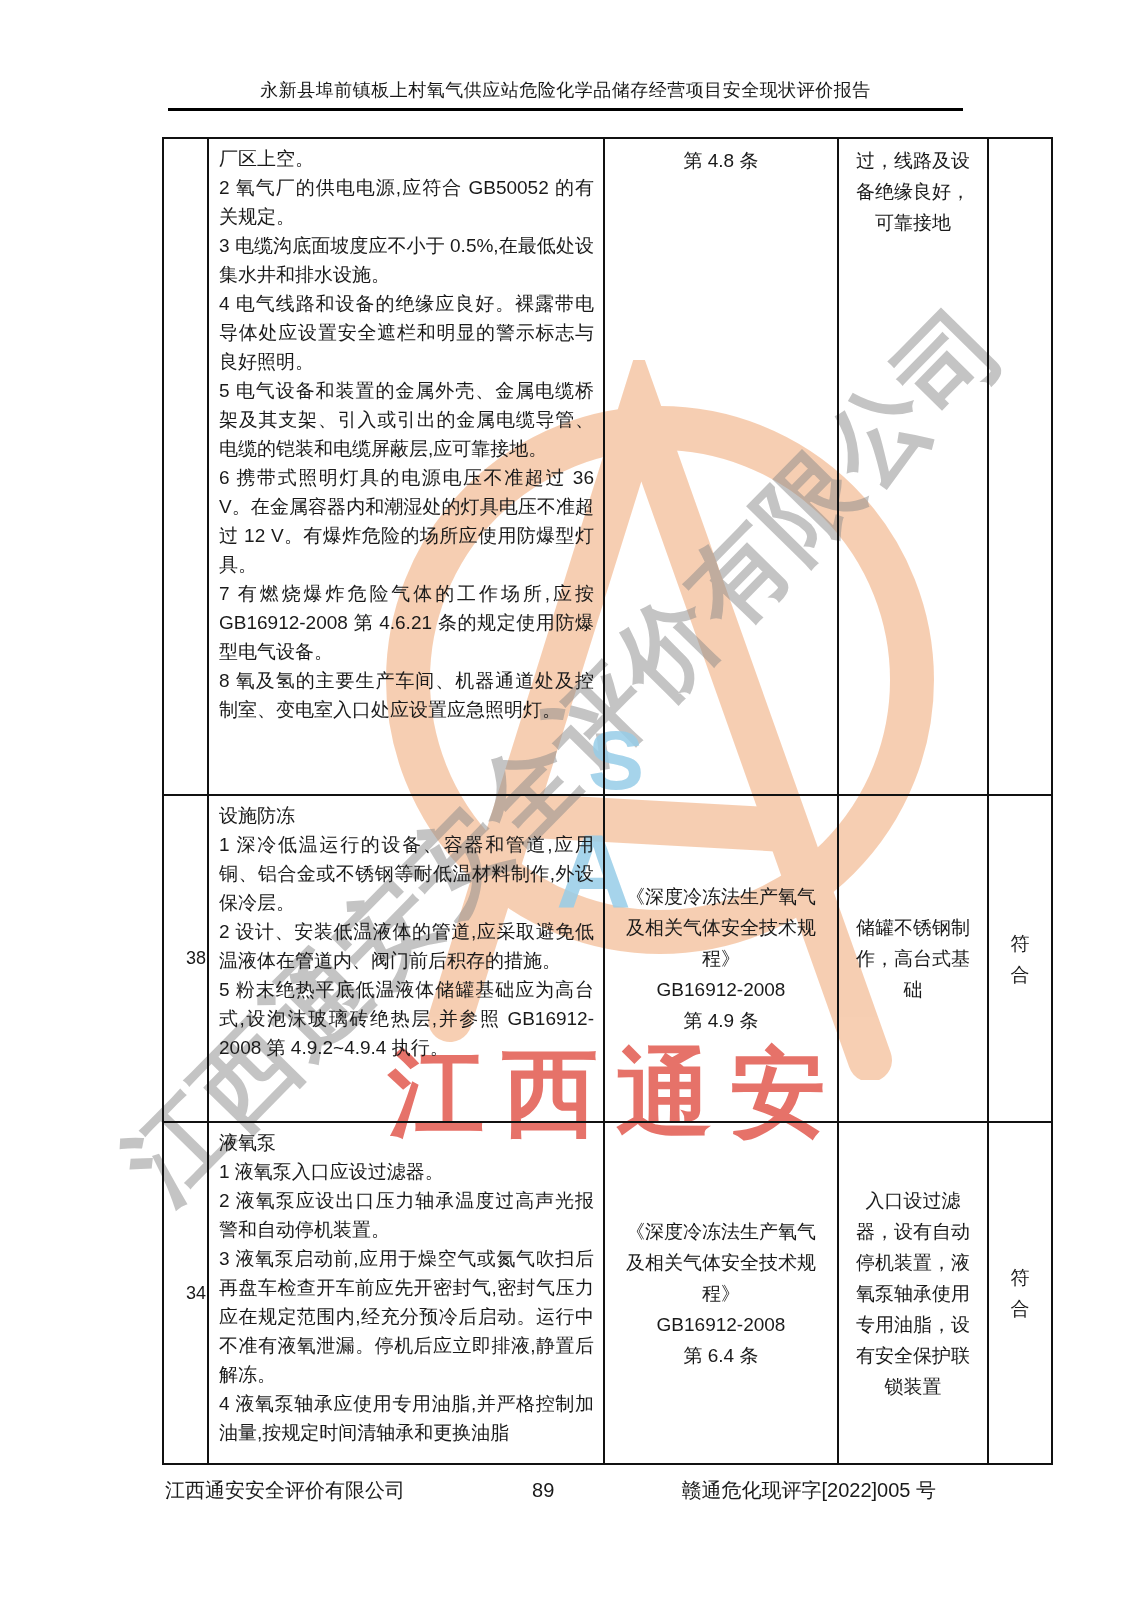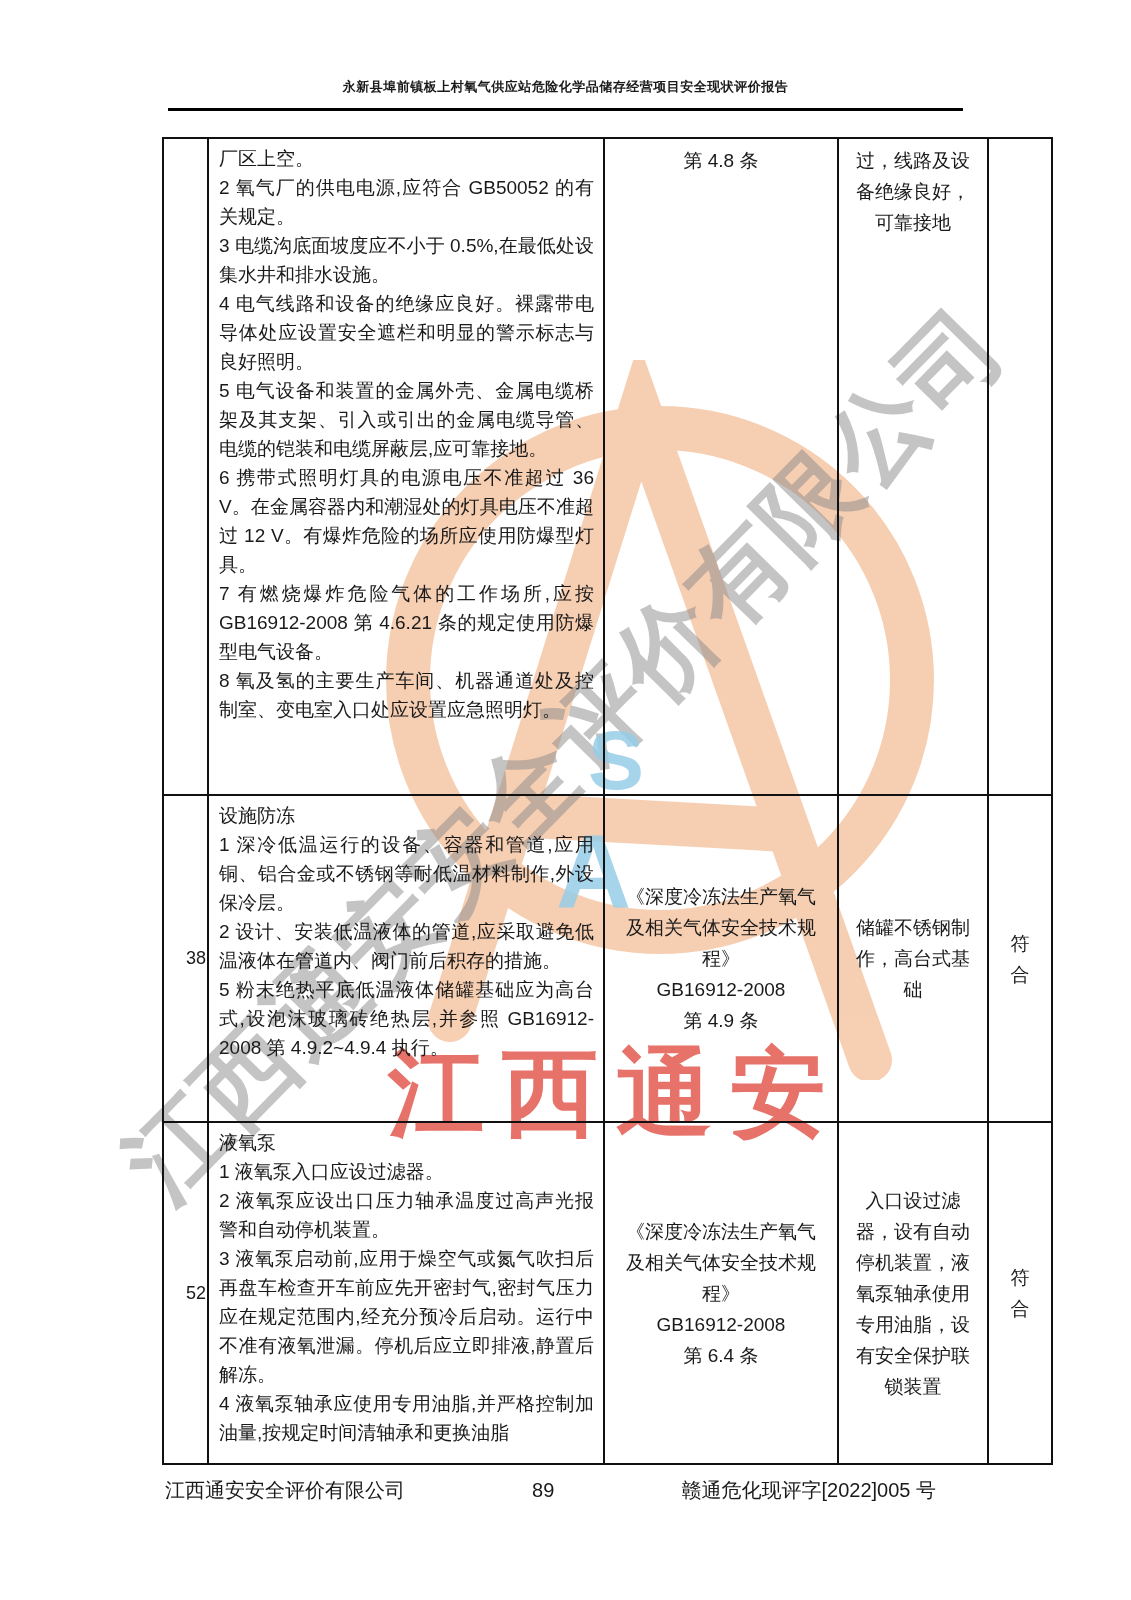--- a/index.html
+++ b/index.html
@@ -8,21 +8,21 @@
     width:1131px;height:1600px;
     background:#ffffff;
     overflow:hidden;
     font-family:"Liberation Sans","DejaVu Sans",sans-serif;
     color:#1a1a1a;
   }
 
   
   .doc-title{
     position:absolute;left:0;top:78px;width:100%;
-    text-align:center;font-size:13px;font-weight:bold;
+    text-align:center;font-size:18px;font-weight:normal;
     letter-spacing:0.5px;
   }
   .title-rule{
     position:absolute;left:168px;top:108px;width:795px;height:3px;
     background:#000;
   }
 
   
   .watermark{position:absolute;inset:0;z-index:0;pointer-events:none;}
   .wm-diagonal{
@@ -129,21 +129,21 @@
 5 粉末绝热平底低温液体储罐基础应为高台式,设泡沫玻璃砖绝热层,并参照 GB16912-2008 第 4.9.2~4.9.4 执行。</td>
       <td class="col-standard">《深度冷冻法生产氧气及相关气体安全技术规程》
 GB16912-2008
 第 4.9 条</td>
       <td class="col-actual">储罐不锈钢制作，高台式基础</td>
       <td class="col-conclusion">
         <span class="stack">符合</span>
       </td>
     </tr>
     <tr>
-      <td class="col-no" style="height:330px;">52</td>
+      <td class="col-no" style="height:330px;">34</td>
       <td class="col-content">液氧泵
 1 液氧泵入口应设过滤器。
 2 液氧泵应设出口压力轴承温度过高声光报警和自动停机装置。
 3 液氧泵启动前,应用于燥空气或氮气吹扫后再盘车检查开车前应先开密封气,密封气压力应在规定范围内,经充分预冷后启动。运行中不准有液氧泄漏。停机后应立即排液,静置后解冻。
 4 液氧泵轴承应使用专用油脂,并严格控制加油量,按规定时间清轴承和更换油脂</td>
       <td class="col-standard">《深度冷冻法生产氧气及相关气体安全技术规程》
 GB16912-2008
 第 6.4 条</td>
       <td class="col-actual">入口设过滤器，设有自动停机装置，液氧泵轴承使用专用油脂，设有安全保护联锁装置</td>
       <td class="col-conclusion">

